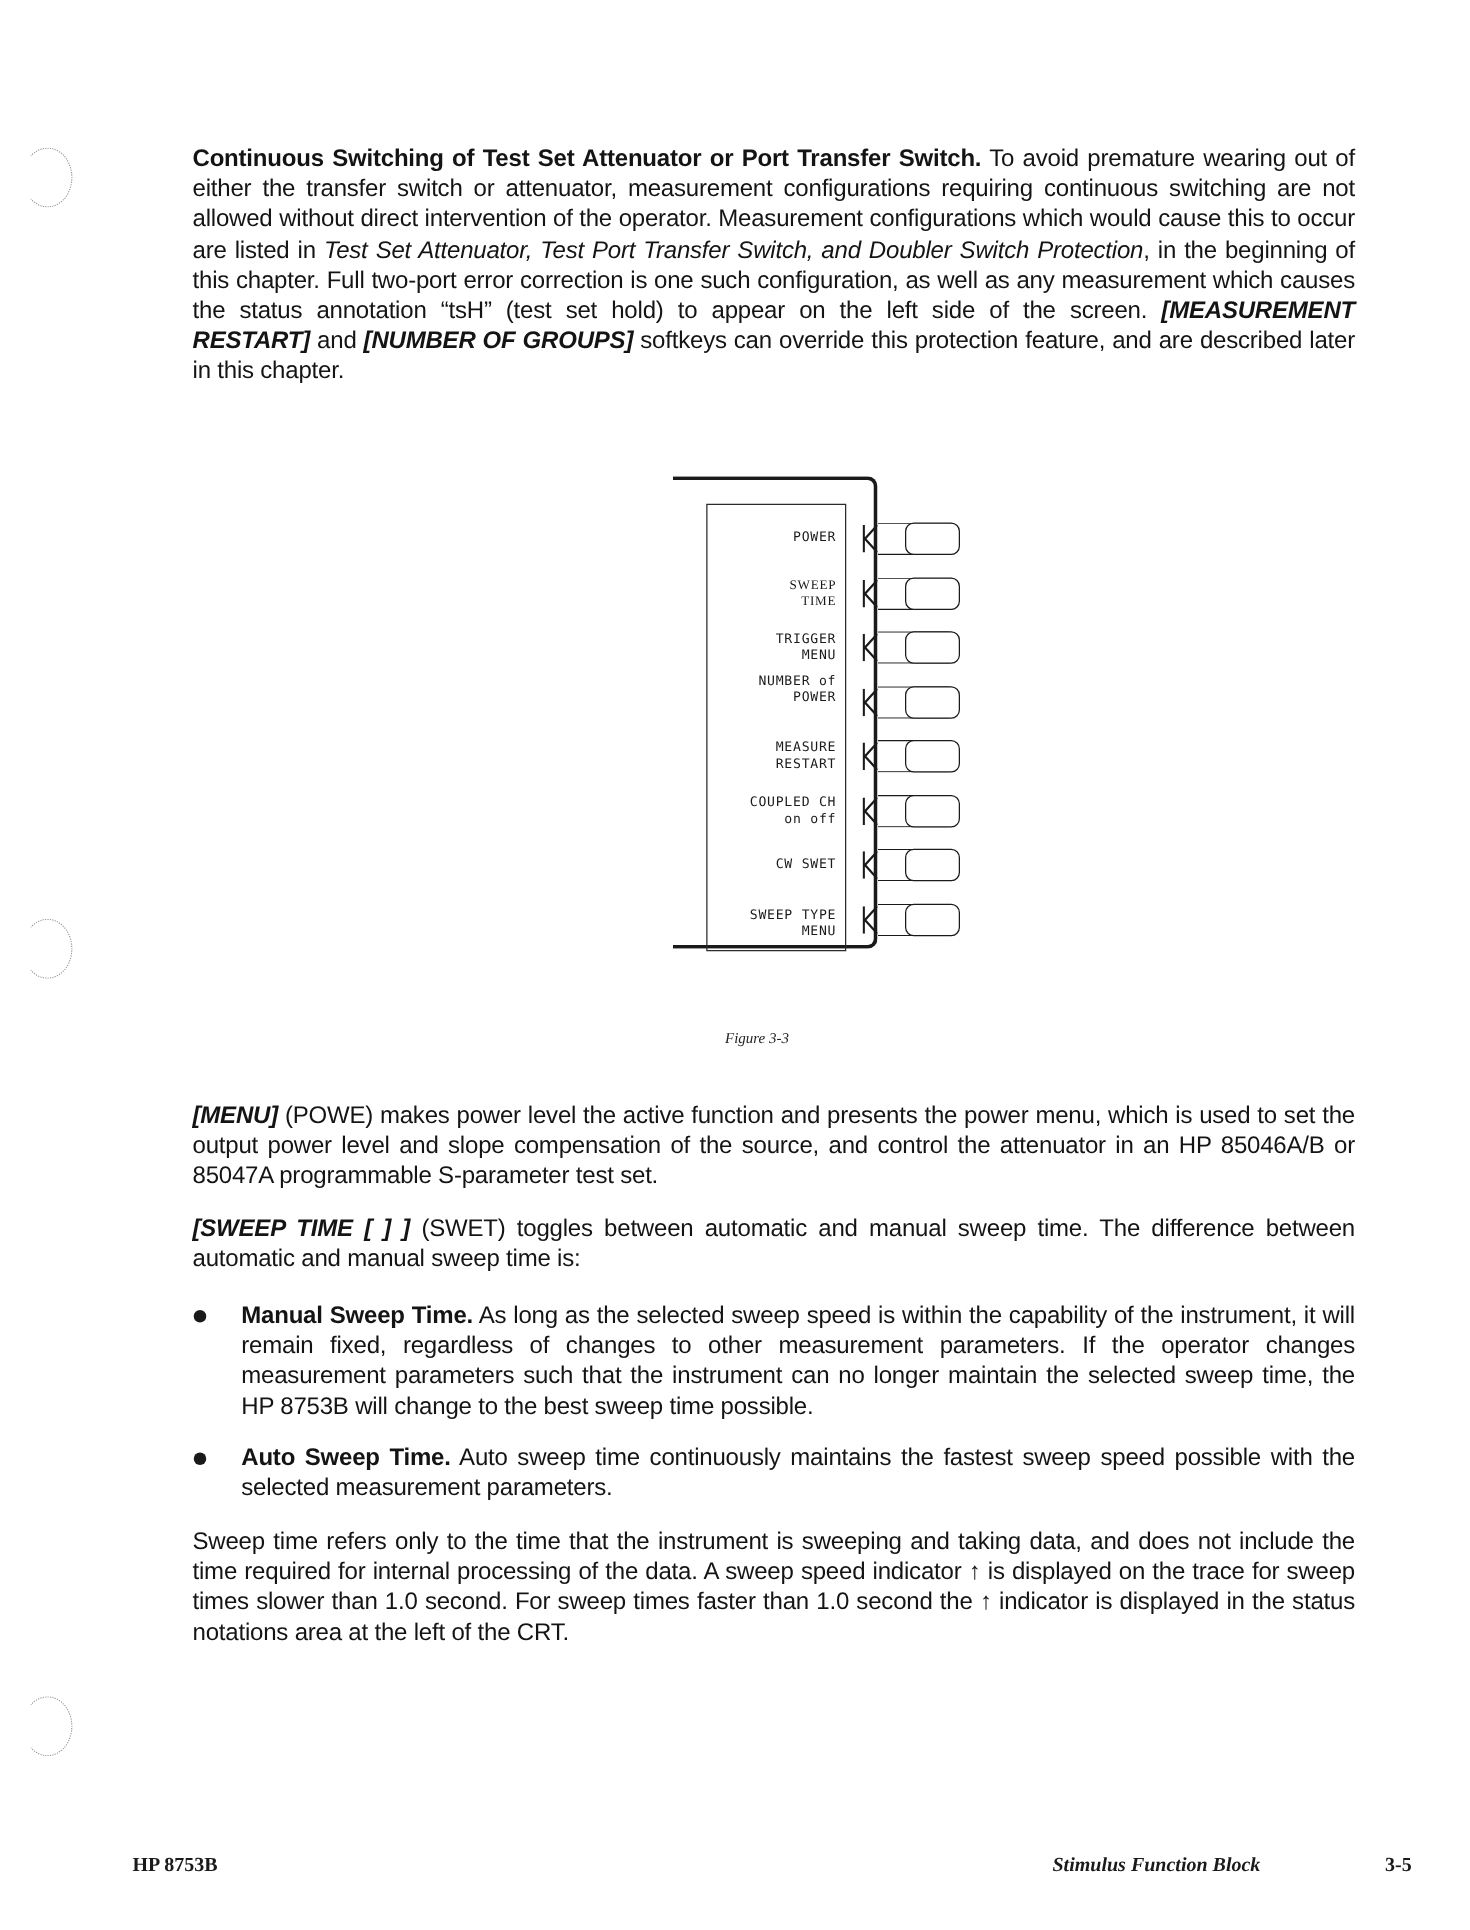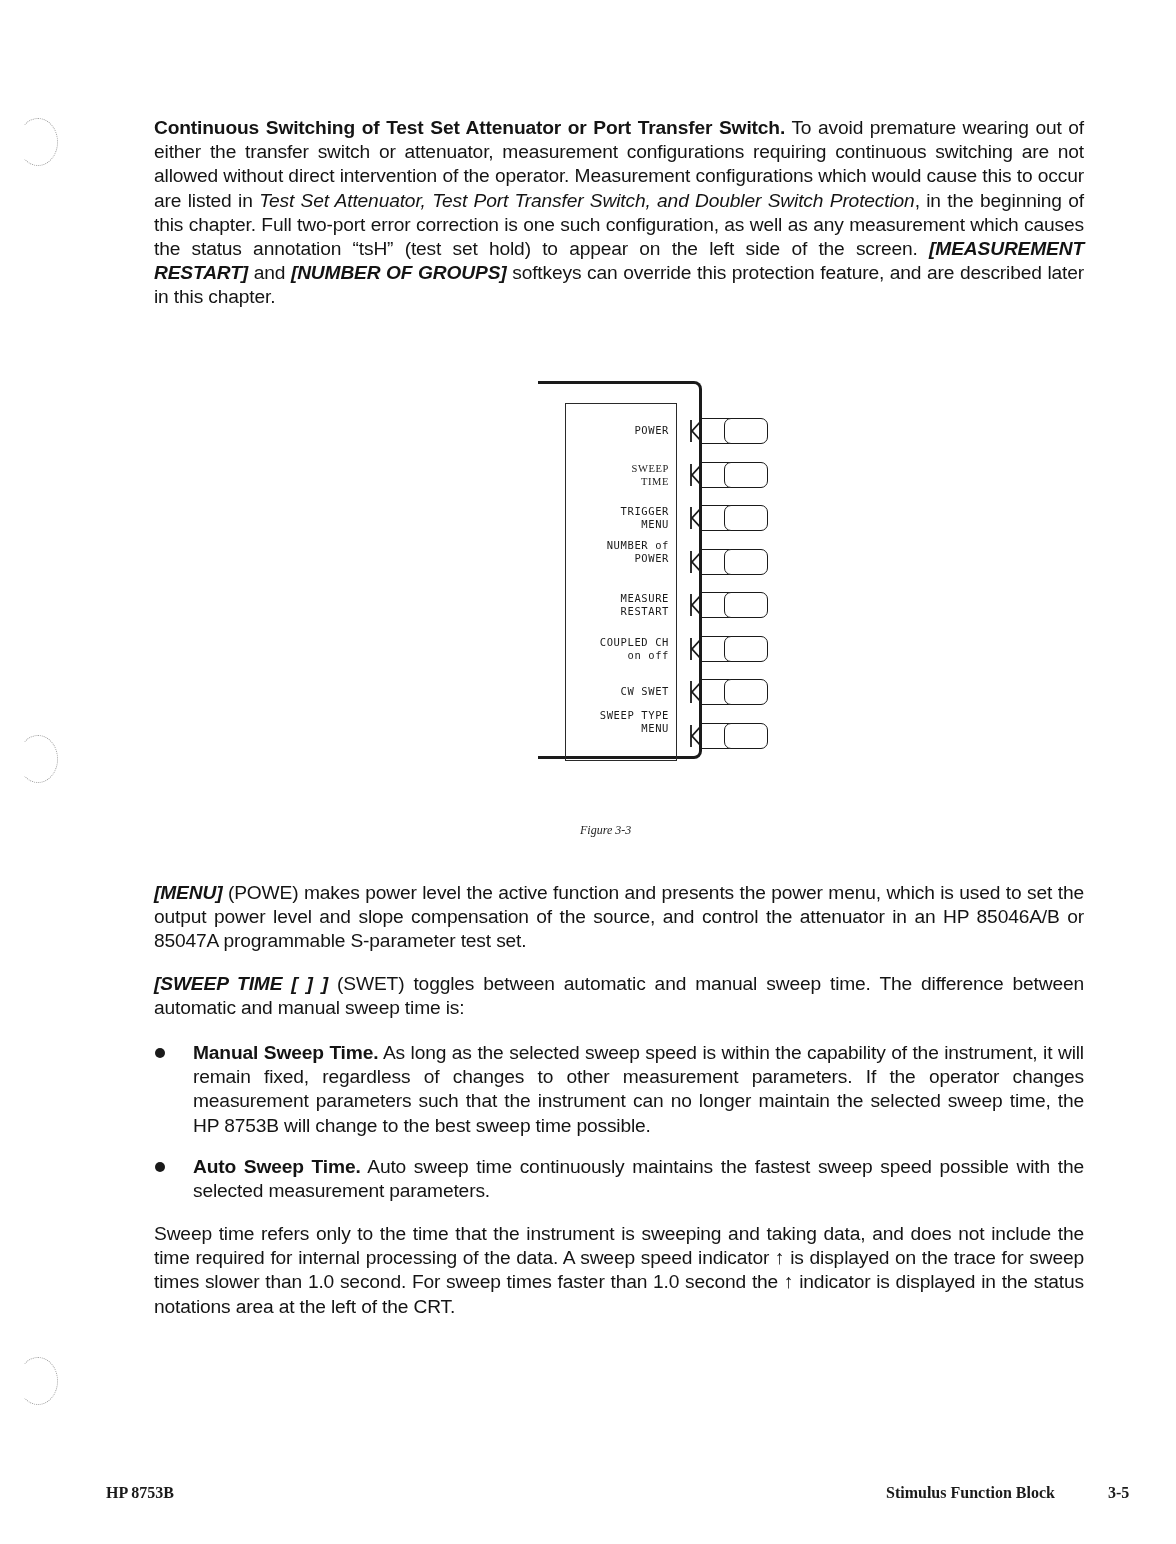--- a/index.html
+++ b/index.html
@@ -107,21 +107,21 @@
         <path d="M1 0 L1 22 M12 0 L2 11 L12 22" stroke="#1a1a1a" stroke-width="1.8" fill="none"></path>
       </svg>
       <div class="key-body" style="top: 257.5px;"></div>
       <div class="key-cap" style="top: 257.5px;"></div>
       <div class="softkey-label" style="left: 33px; top: 307px; right: auto; width: 106px;"><div>CW SWET</div></div>
       <svg class="key-arrow" viewBox="0 0 12 22" style="top: 303px;">
         <path d="M1 0 L1 22 M12 0 L2 11 L12 22" stroke="#1a1a1a" stroke-width="1.8" fill="none"></path>
       </svg>
       <div class="key-body" style="top: 301px;"></div>
       <div class="key-cap" style="top: 301px;"></div>
-      <div class="softkey-label" style="left: 33px; top: 331px; right: auto; width: 106px;"><div>SWEEP TYPE</div><div>MENU</div></div>
+      <div class="softkey-label" style="left: 33px; top: 348px; right: auto; width: 106px;"><div>SWEEP TYPE</div><div>MENU</div></div>
       <svg class="key-arrow" viewBox="0 0 12 22" style="top: 346.5px;">
         <path d="M1 0 L1 22 M12 0 L2 11 L12 22" stroke="#1a1a1a" stroke-width="1.8" fill="none"></path>
       </svg>
       <div class="key-body" style="top: 344.5px;"></div>
       <div class="key-cap" style="top: 344.5px;"></div>
     </div>
 </div>
 <div id="figure-caption">Figure 3-3</div>
 
 <p class="para" style="top:881px; margin:0;">
@@ -138,14 +138,14 @@
 </p>
 
 <div class="bullet" style="top:1162px;"></div>
 <p class="para" style="top:1155px; left:193px; width:891px; margin:0;">
   <b>Auto Sweep Time.</b><span> Auto sweep time continuously maintains the fastest sweep speed possible with the selected measurement parameters.</span>
 </p>
 
 <p class="para" style="top:1222px; margin:0;">Sweep time refers only to the time that the instrument is sweeping and taking data, and does not include the time required for internal processing of the data. A sweep speed indicator ↑ is displayed on the trace for sweep times slower than 1.0 second. For sweep times faster than 1.0 second the ↑ indicator is displayed in the status notations area at the left of the CRT.</p>
 
 <div class="footer" style="left:106px;text-align:center;">HP 8753B</div>
-<div class="footer" style="left:886px;">Stimulus Function Block</div>
+<div class="footer" style="left:842px;font-style:italic;">Stimulus Function Block</div>
 <div class="footer" style="left:1108px;text-align:right;">3-5</div>
 
 </body></html>

